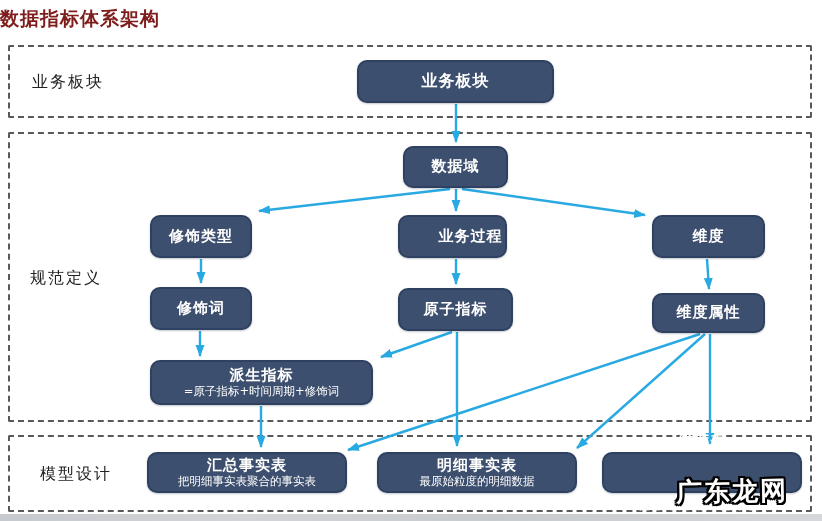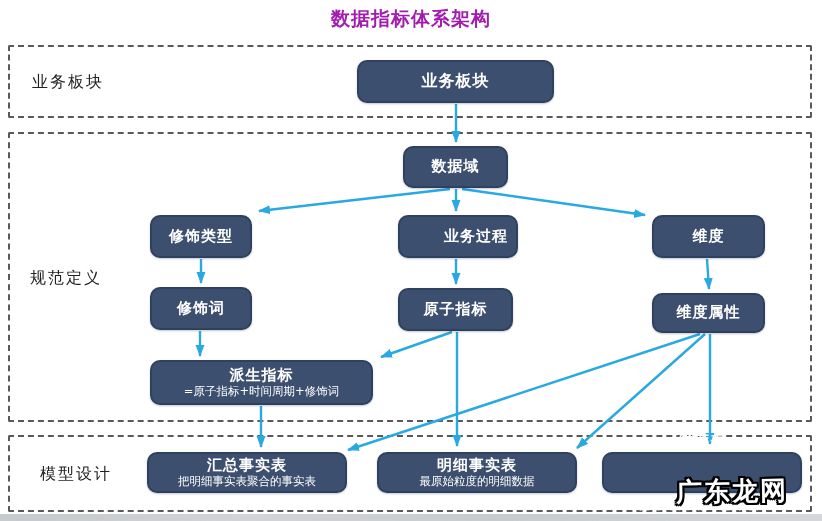--- a/index.html
+++ b/index.html
@@ -1,22 +1,22 @@
 <!DOCTYPE html>
 <html><head>
 <meta charset="utf-8">
 <style>
   html,body{margin:0;padding:0;background:#fff;}
   #canvas{
     position:relative;width:822px;height:521px;background:#fff;overflow:hidden;
     font-family:"DejaVu Sans","Liberation Sans",sans-serif;
   }
   .title{
-    position:absolute;left:0;top:6px;width:822px;text-align:center;
-    font-size:19px;font-weight:bold;color:#a21caf;letter-spacing:1px;
+    position:absolute;left:0;top:6px;width:822px;text-align:left;
+    font-size:19px;font-weight:bold;color:#7f1d1d;letter-spacing:1px;
   }
   .section{
     position:absolute;border:2px dashed #595959;border-radius:2px;
     background:transparent;box-sizing:border-box;
   }
   .section-label{
     position:absolute;font-size:16px;color:#222;letter-spacing:2px;white-space:nowrap;
   }
   .node{
     position:absolute;background:#3d4f6e;border:2px solid #2e4160;border-radius:10px;
@@ -84,21 +84,21 @@
   </div>
 
   <div class="node" style="left:403px;top:146px;width:105px;height:42px;">
     <span class="main">数据域</span>
   </div>
 
   <div class="node" style="left:150px;top:215px;width:102px;height:43px;">
     <span class="main">修饰类型</span>
   </div>
 
-  <div class="node" style="left:398px;top:215px;width:120px;height:43px;padding-left:36px;">
+  <div class="node" style="left:398px;top:215px;width:109px;height:43px;padding-left:36px;">
     <span class="main">业务过程</span>
   </div>
 
   <div class="node" style="left:652px;top:215px;width:113px;height:43px;">
     <span class="main">维度</span>
   </div>
 
   <div class="node" style="left:150px;top:287px;width:102px;height:43px;">
     <span class="main">修饰词</span>
   </div>

